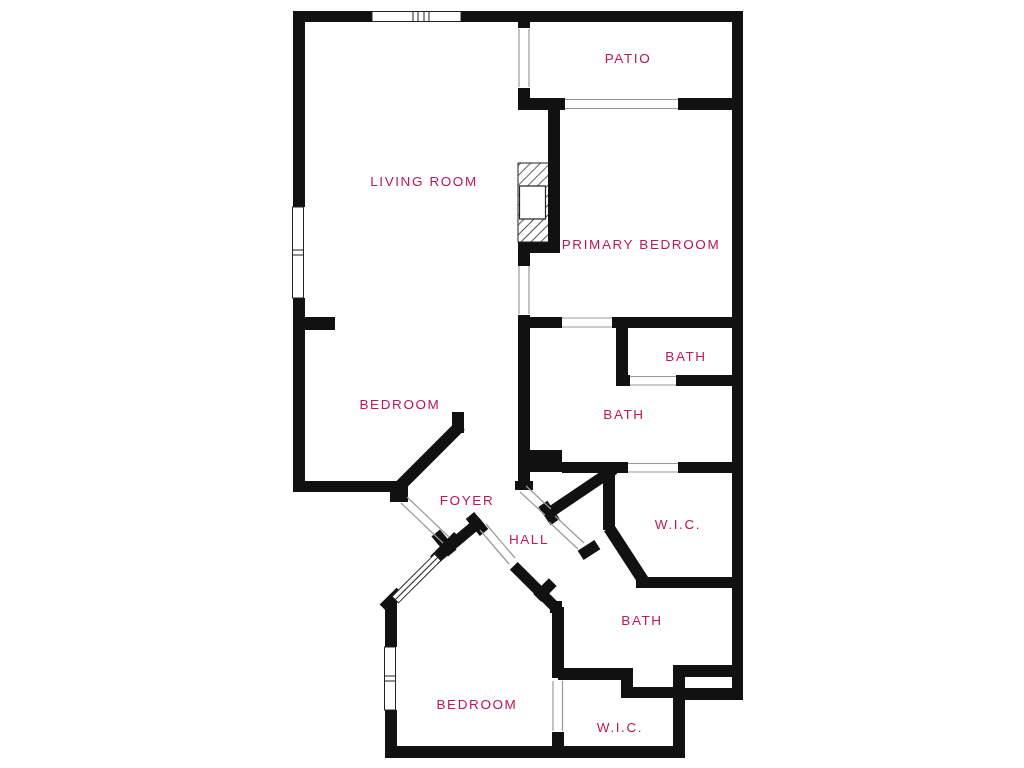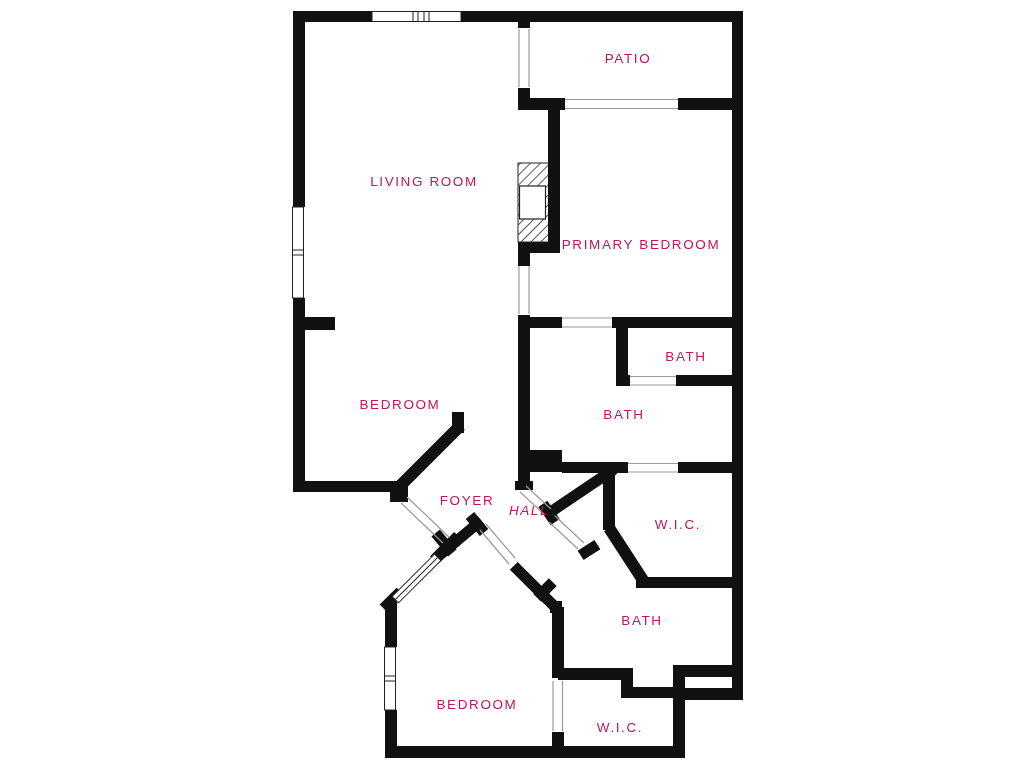--- a/index.html
+++ b/index.html
@@ -13,21 +13,21 @@
     font-size:13.5px;letter-spacing:1.6px;color:#be185d;white-space:nowrap;
     font-family:"Liberation Sans", sans-serif;
   }
   .lbl-living{left:424px;top:181px;}
   .lbl-patio{left:628px;top:58px;}
   .lbl-primary{left:641px;top:212px;margin-top:32px;}
   .lbl-bath-small{left:686px;top:356px;}
   .lbl-bath-primary{left:624px;top:414px;}
   .lbl-kitchen{left:400px;top:404px;}
   .lbl-foyer{left:467px;top:480px;margin-top:20px;}
-  .lbl-hall{left:529px;top:510px;font-style:italic;}
+  .lbl-hall{left:529px;top:539px;}
   .lbl-wic-top{left:678px;top:524px;}
   .lbl-bath-lower{left:642px;top:620px;}
   .lbl-bedroom{left:477px;top:663px;margin-top:41px;}
   .lbl-wic-bottom{left:620px;top:727px;}
 </style>
 </head>
 <body>
 
 <div id="stage">
 

